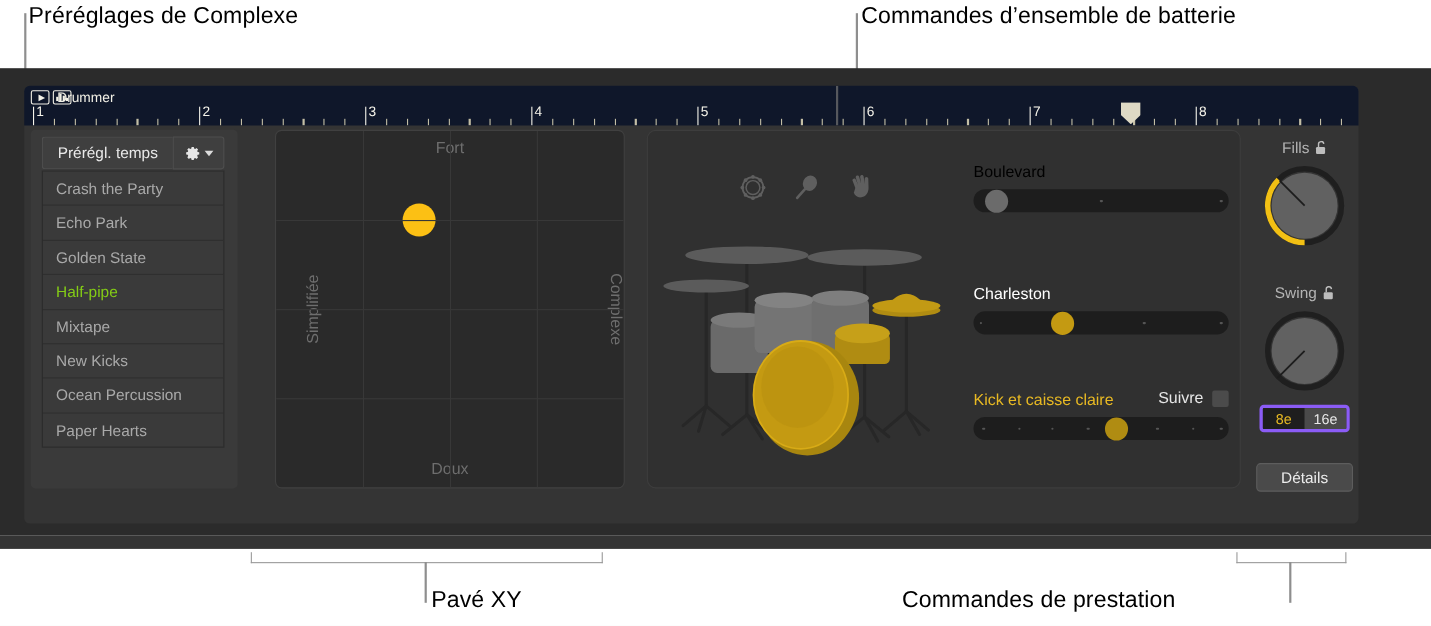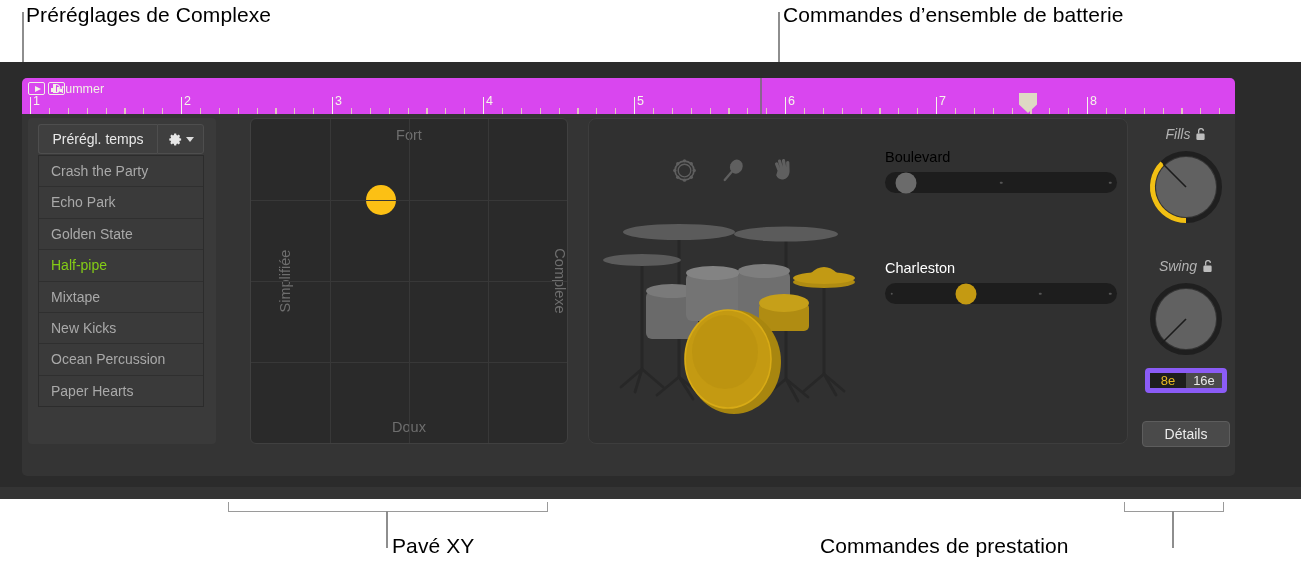--- a/index.html
+++ b/index.html
@@ -11,21 +11,21 @@
   .callout-label{position:absolute;color:#000;font-size:21px;white-space:nowrap;letter-spacing:0.1px;}
   .leader{position:absolute;background:#8e8e8e;}
   .bracket{position:absolute;border:1.5px solid #9a9a9a;}
 
   
   #window{position:absolute;left:0;top:62px;width:1301px;height:425px;background:#2b2b2b;}
   #plugin{position:absolute;left:22px;top:16px;width:1213px;height:398px;background:#343434;
           border-radius:5px;}
 
   
-  #ruler{position:absolute;left:0;top:0;width:1213px;height:36px;background:#d946ef;
+  #ruler{position:absolute;left:0;top:0;width:1213px;height:36px;background:#0f172a;
          border-radius:5px 5px 0 0;overflow:hidden;}
   #ruler .rtitle{position:absolute;left:30px;top:4px;color:#f2f0e6;font-size:12.5px;}
   .region-icon{position:absolute;top:4px;width:17px;height:13px;border:1.4px solid #f2f0e6;
                border-radius:2px;box-sizing:border-box;}
   .region-icon.play{left:6px;}
   .region-icon.wave{left:26px;}
   .play-tri{position:absolute;left:5.5px;top:2.7px;width:0;height:0;
             border-left:6px solid #f2f0e6;border-top:3.5px solid transparent;border-bottom:3.5px solid transparent;}
   .wave-glyph{position:absolute;left:1.5px;top:1.5px;width:11px;height:7.5px;overflow:hidden;}
   .wave-glyph i{position:absolute;bottom:0;width:2px;background:#f2f0e6;display:block;}
@@ -80,24 +80,24 @@
                       background:#555;transform:translate(-50%,-50%);}
   .slider-knob{position:absolute;top:50%;width:21px;height:21px;border-radius:50%;
                transform:translate(-50%,-50%);}
   #suivre-wrap{position:absolute;right:0;top:-2px;display:flex;align-items:center;gap:8px;}
   #suivre-label{color:#e6e6e6;font-size:14.5px;}
   #suivre-box{width:15px;height:15px;background:#4b4b4b;border-radius:2px;}
 
   
   #perf{position:absolute;left:1118px;top:4px;width:92px;height:326px;}
   .knob-label{text-align:center;color:#b3b3b3;font-size:14px;display:flex;align-items:center;
-              justify-content:center;gap:5px;font-style:italic;}
+              justify-content:center;gap:5px;}
   .knob-wrap{position:relative;width:78px;height:78px;margin:6px auto 0;}
   .seg-wrap{display:flex;width:82px;height:25px;margin:10px auto 0;border-radius:4px;overflow:hidden;
-            border:5px solid #8b5cf6;box-sizing:border-box;}
+            border:3px solid #8b5cf6;box-sizing:border-box;}
   .seg{flex:1;display:flex;align-items:center;justify-content:center;font-size:13px;}
   .seg.on{background:#1e1e1e;color:#e8b923;}
   .seg.off{background:#4a4a4a;color:#e8e8e8;}
   #details-btn{width:88px;height:26px;margin:28px auto 0;background:#4a4a4a;border:1px solid #5d5d5d;
                border-radius:4px;color:#ececec;font-size:14px;display:flex;align-items:center;
                justify-content:center;box-sizing:border-box;}
   .lock-svg{width:11px;height:13px;display:block;}
 
   #footer-strip{position:absolute;left:0;top:487px;width:1301px;height:12px;background:#343434;}
 </style>
@@ -320,20 +320,38 @@
           <div class="slider-label" style="color:#ffffff;">Charleston</div>
           <div class="slider-track">
             <span class="tick" style="left:3%"></span>
               <span class="tick" style="left:35%"></span>
             <span class="tick" style="left:67%"></span>
               <span class="tick" style="left:97%"></span>
             <div class="slider-knob" style="left:35%;background:#c49a12;"></div>
           </div>
         </div>
 
+        <div class="slider-group" style="top:237px;">
+          <div class="slider-label" style="color:#e8b923;">Kick et caisse claire</div>
+          <div id="suivre-wrap">
+            <span id="suivre-label">Suivre</span>
+            <span id="suivre-box"></span>
+          </div>
+          <div class="slider-track">
+            <span class="tick" style="left:4%"></span>
+              <span class="tick" style="left:18%"></span>
+            <span class="tick" style="left:31%"></span>
+              <span class="tick" style="left:45%"></span>
+            <span class="tick" style="left:59%"></span>
+              <span class="tick" style="left:72%"></span>
+            <span class="tick" style="left:86%"></span>
+              <span class="tick" style="left:97%"></span>
+            <div class="slider-knob" style="left:56%;background:#b08c12;"></div>
+          </div>
+        </div>
       </div>
 
       <div id="perf">
 
         <div class="knob-label" style="margin-top:8px;">
           <span>Fills</span>
           <svg class="lock-svg" viewBox="0 0 12 14">
             <rect x="1.5" y="6" width="9" height="7" rx="1.3" fill="#bdbdbd"></rect>
             <path d="M4 6V3.6A2.4 2.4 0 0 1 9.2 3" fill="none" stroke="#bdbdbd" stroke-width="1.4"></path>
           </svg>

